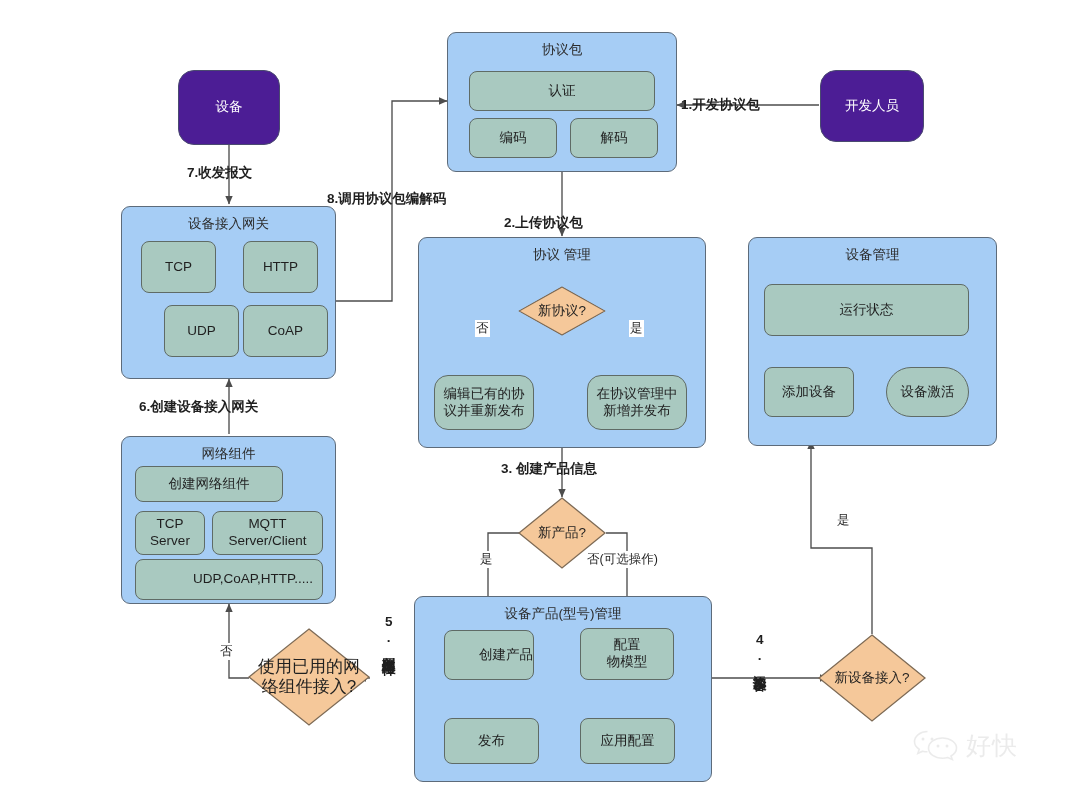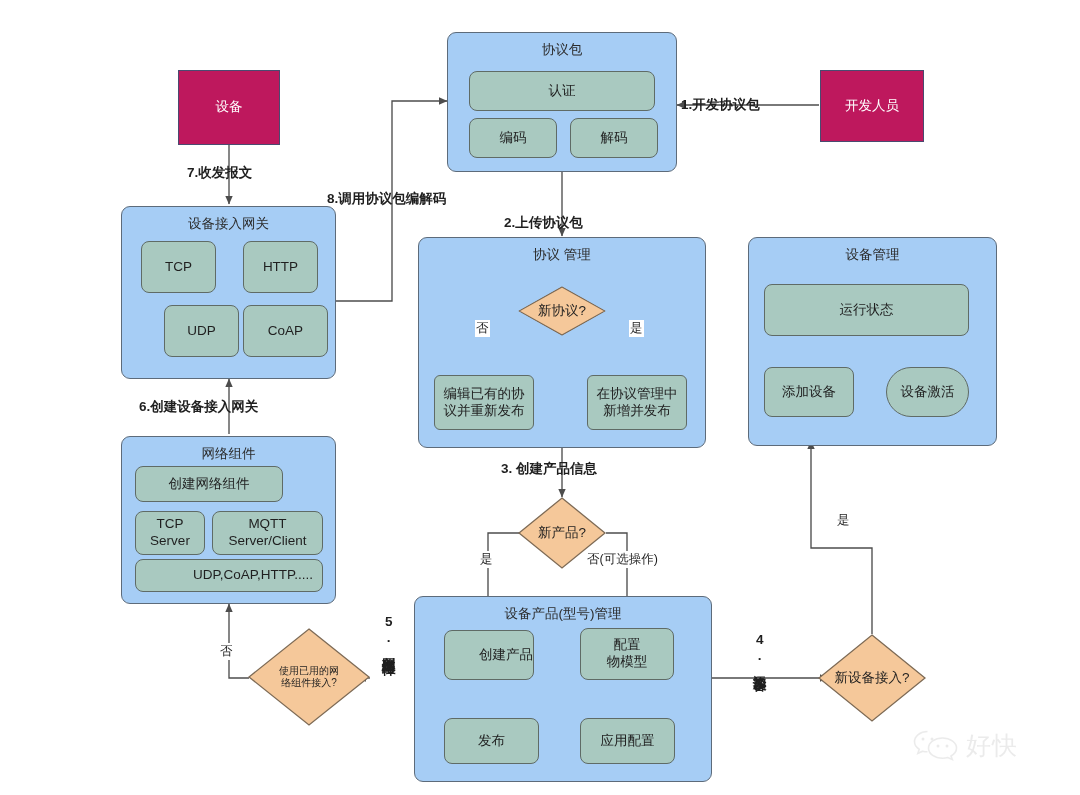--- a/index.html
+++ b/index.html
@@ -6,22 +6,22 @@
   body{font-family:"Liberation Sans","DejaVu Sans",sans-serif;}
   #canvas{position:relative;width:1080px;height:795px;background:#ffffff;overflow:hidden;}
   svg.edges{position:absolute;left:0;top:0;width:1080px;height:795px;pointer-events:none;}
 
   .node{position:absolute;box-sizing:border-box;display:flex;align-items:center;justify-content:center;
         text-align:center;line-height:1.25;color:#1f1f1f;}
   .container{background:#a6cdf5;border:1.3px solid #5d6b7a;border-radius:9px;
              align-items:flex-start;justify-content:center;}
   .container > .ttl{margin-top:9px;font-size:13.5px;color:#2b2b2b;}
   .leaf{background:#a9c9c0;border:1.3px solid #5f6b66;border-radius:8px;font-size:13.5px;}
-  .leaf.sq{border-radius:6px;}
-  .actor{background:#be185d;border:1.3px solid #4a4a70;border-radius:0;color:#ffffff;font-size:13.5px;}
+  .leaf.sq{border-radius:14px;}
+  .actor{background:#4c1d95;border:1.3px solid #4a4a70;border-radius:16px;color:#ffffff;font-size:13.5px;}
   .diamond{background:#f5c89a;border:1.3px solid #7d6a55;font-size:13.5px;}
   .diamond .dtxt{position:absolute;left:0;top:0;width:100%;height:100%;display:flex;
                  align-items:center;justify-content:center;text-align:center;line-height:1.2;}
 
   .lbl{position:absolute;font-size:13.5px;color:#1f1f1f;white-space:pre;font-weight:bold;}
   .elbl{position:absolute;font-size:12.5px;color:#1f1f1f;background:#ffffff;padding:0 1px;}
   .vlbl{position:absolute;font-size:13.5px;color:#1f1f1f;font-weight:bold;
         writing-mode:vertical-rl;text-orientation:upright;line-height:1.05;letter-spacing:1px;}
 
   .wm{position:absolute;display:flex;align-items:center;gap:6px;opacity:.28;}
@@ -119,21 +119,21 @@
     <span>创建网络组件</span>
   </div>
   <div class="node leaf ml" style="left:135px;top:511px;width:70px;height:44px;">
     <span style="white-space:pre-line">TCP
 Server</span>
   </div>
   <div class="node leaf ml" style="left:212px;top:511px;width:111px;height:44px;">
     <span style="white-space:pre-line">MQTT
 Server/Client</span>
   </div>
-  <div class="node leaf" style="left:135px;top:559px;width:188px;height:33px;padding-left:48px;">
+  <div class="node leaf" style="left:135px;top:559px;width:188px;height:41px;padding-left:48px;">
     <span>UDP,CoAP,HTTP.....</span>
   </div>
 
   <div class="node container" style="left:418px;top:237px;width:288px;height:211px;">
     <span class="ttl">协议   管理</span>
   </div>
   <div class="node diamond" style="left:518px;top:286px;width:88px;height:50px;
        clip-path:polygon(50% 0,100% 50%,50% 100%,0 50%);border:none;background:none;">
     <svg width="88" height="50" style="position:absolute;left:0;top:0;">
       <polygon points="44,1 87,25 44,49 1,25" fill="#f5c89a" stroke="#7d6a55" stroke-width="1.3"></polygon>
@@ -190,21 +190,21 @@
     <svg width="108" height="88" style="position:absolute;left:0;top:0;">
       <polygon points="54,1 107,44 54,87 1,44" fill="#f5c89a" stroke="#7d6a55" stroke-width="1.3"></polygon>
     </svg>
     <span class="dtxt">新设备接入?</span>
   </div>
 
   <div class="node diamond" style="left:248px;top:628px;width:122px;height:98px;border:none;background:none;">
     <svg width="122" height="98" style="position:absolute;left:0;top:0;">
       <polygon points="61,1 121,49 61,97 1,49" fill="#f5c89a" stroke="#7d6a55" stroke-width="1.3"></polygon>
     </svg>
-    <span class="dtxt" style="white-space:pre-line;font-size:10px;">使用已用的网
+    <span class="dtxt" style="white-space:pre-line;font-size:17px;">使用已用的网
 络组件接入?</span>
   </div>
 
   <div class="lbl" style="left:681px;top:96px;">1.开发协议包</div>
   <div class="lbl" style="left:504px;top:214px;">2.上传协议包</div>
   <div class="lbl" style="left:501px;top:460px;">3. 创建产品信息</div>
   <div class="vlbl" style="left:752px;top:632px;">4.添加设备</div>
   <div class="vlbl" style="left:381px;top:614px;">5.创建网络组件</div>
   <div class="lbl" style="left:139px;top:398px;">6.创建设备接入网关</div>
   <div class="lbl" style="left:187px;top:164px;">7.收发报文</div>

